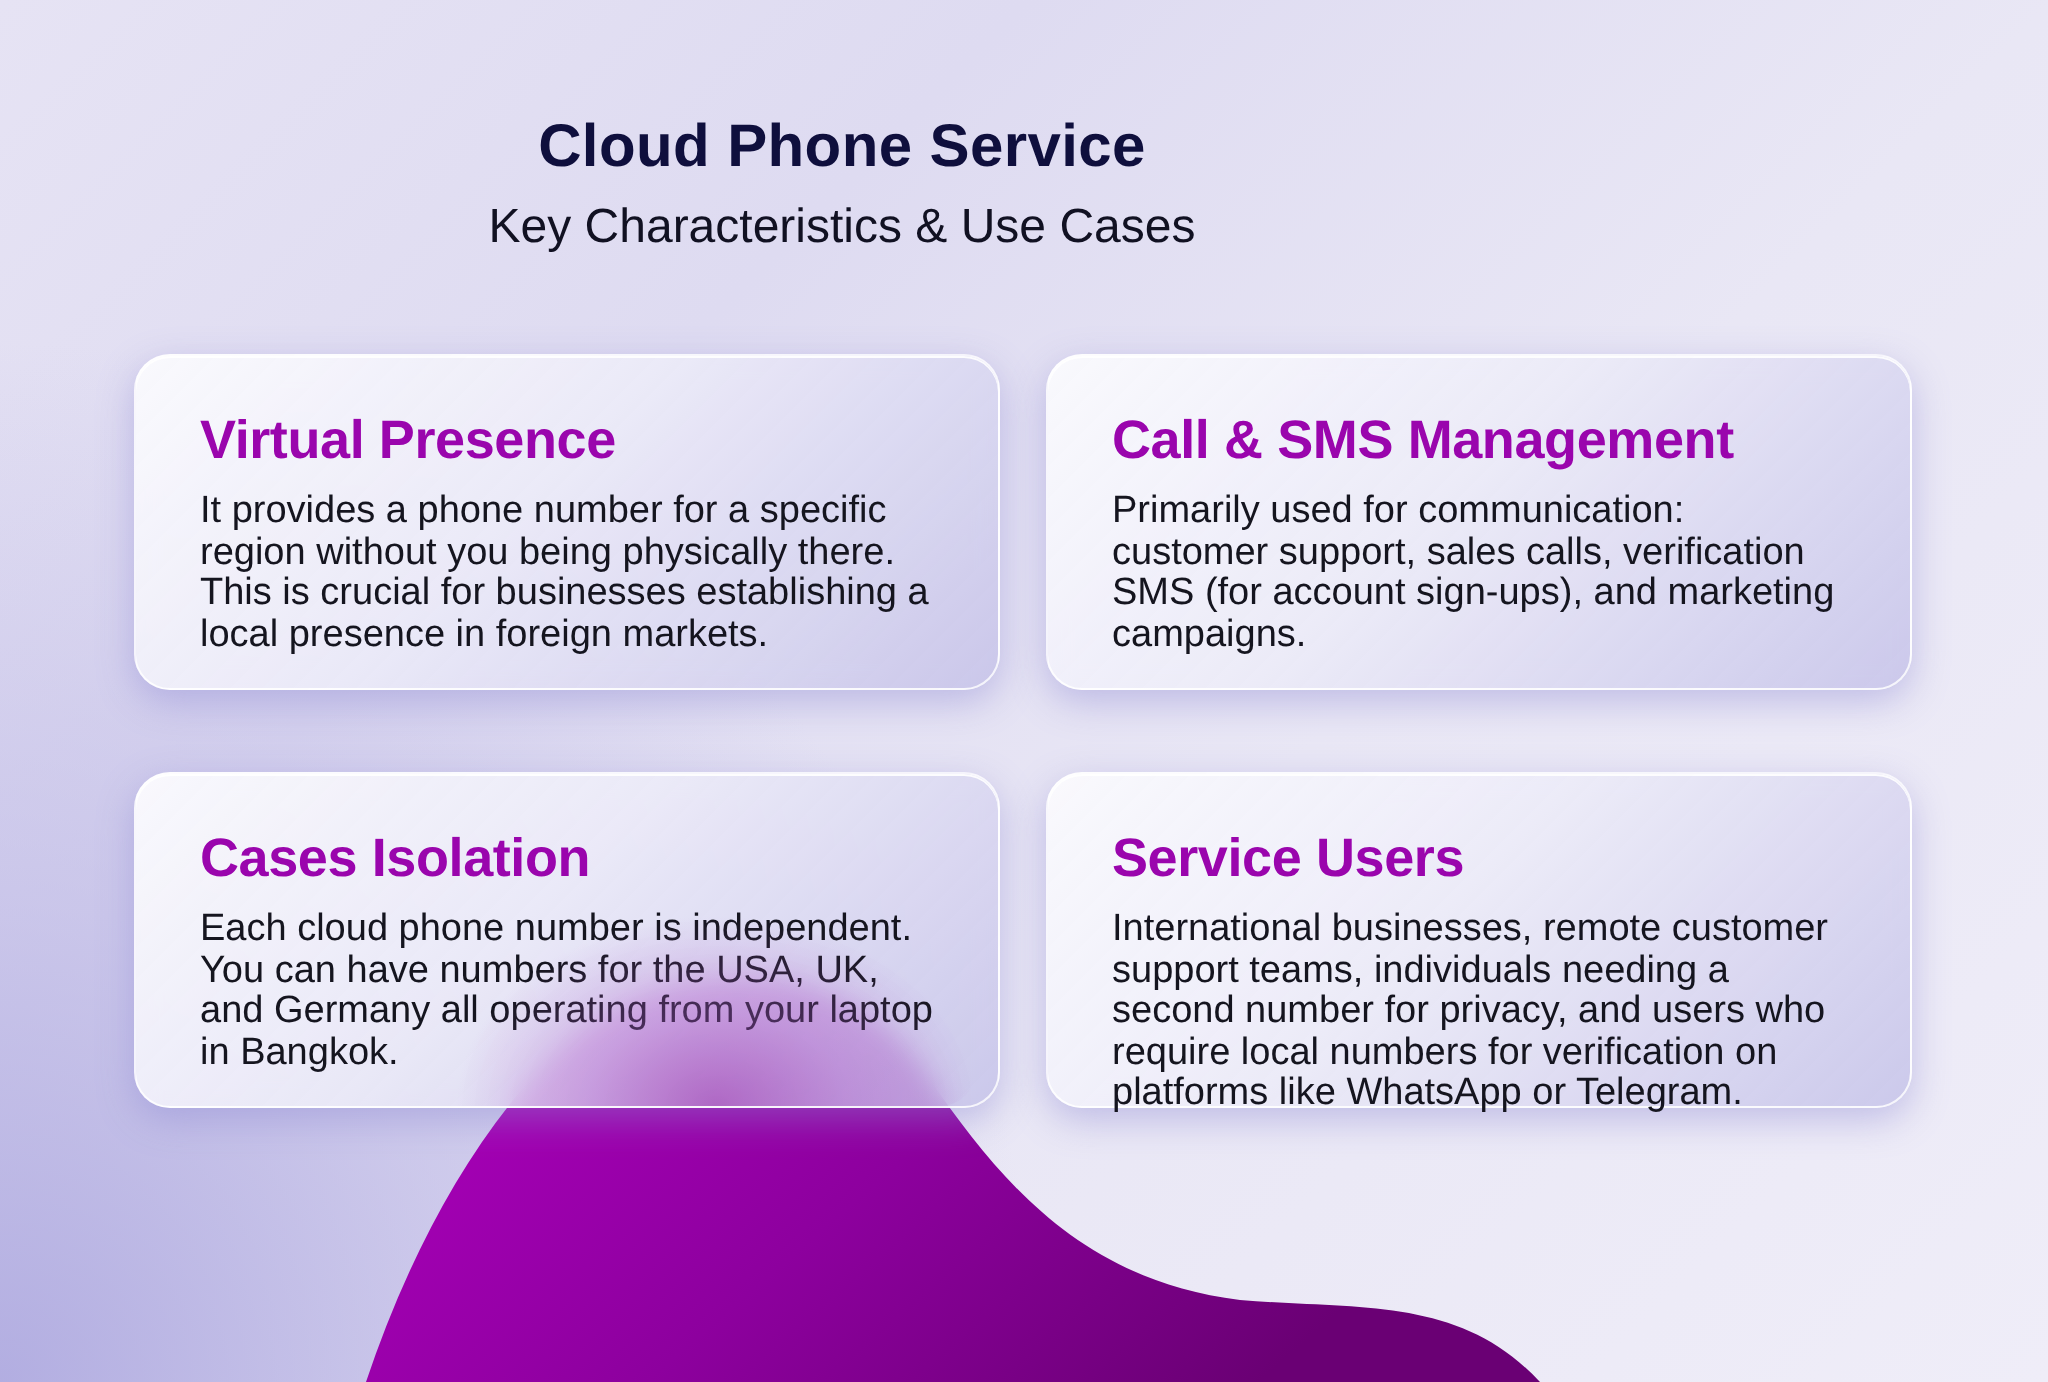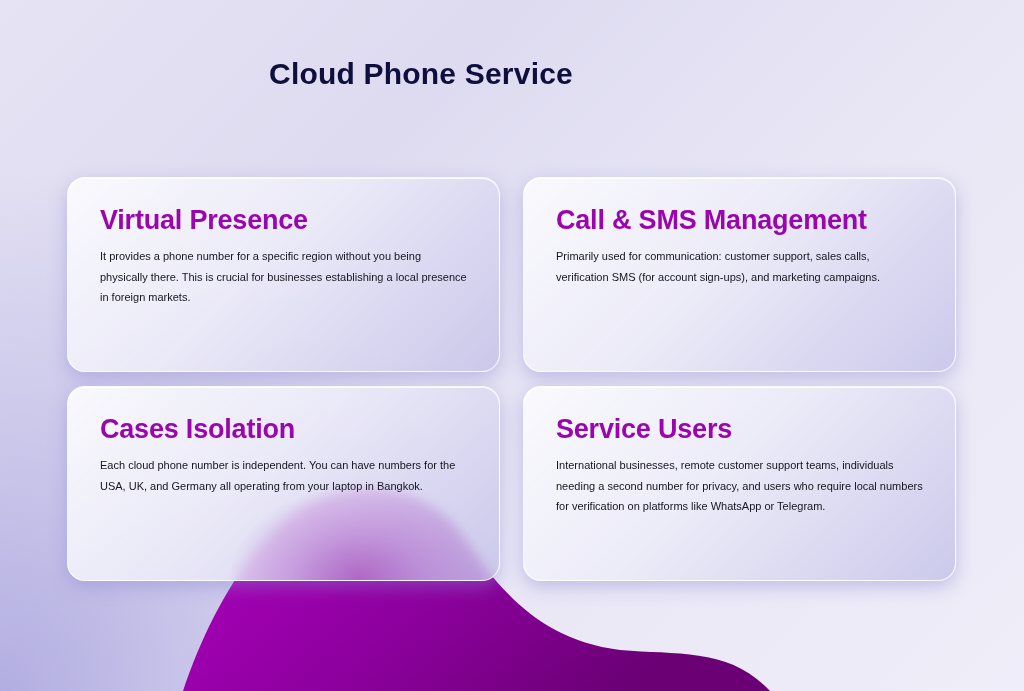--- a/index.html
+++ b/index.html
@@ -18,34 +18,34 @@
       pointer-events:none;
     }
     .header { position:absolute; left:0; top:52px; width:842px; text-align:center; }
     .title {
       font-size:30px; font-weight:bold; color:#0f0f3d; letter-spacing:0.2px; line-height:44px;
     }
     .subtitle {
       font-size:24px; color:#111122; line-height:36px; margin-top:0px;
     }
     .card {
-      position:absolute; width:433px; height:195px; box-sizing:border-box;
+      position:absolute; width:433px; height:168px; box-sizing:border-box;
       border-radius:18px;
       background: linear-gradient(135deg, rgba(250,250,253,0.97) 0%, rgba(236,235,248,0.9) 45%, rgba(196,193,232,0.82) 100%);
       border:1px solid rgba(255,255,255,0.8);
       box-shadow: 0 6px 18px rgba(140,135,210,0.45), inset 0 1px 0 rgba(255,255,255,0.9);
       padding:24px 32px 0 32px;
       backdrop-filter: blur(6px);
     }
     .card-title {
       font-size:27px; font-weight:bold; color:#9a05ad; line-height:36px; margin:0 0 8px 0;
       letter-spacing:-0.2px;
     }
     .card-body {
-      font-size:11px; color:#15151f; line-height:20.5px; margin:0;
+      font-size:19px; color:#15151f; line-height:20.5px; margin:0;
     }
     #c1 { left:67px; top:177px; }
     #c2 { left:523px; top:177px; }
     #c3 { left:67px; top:386px; }
     #c4 { left:523px; top:386px; }
     #c3 .glow {
       position:absolute; left:160px; bottom:0; width:260px; height:110px;
       background: radial-gradient(ellipse 130px 95px at 130px 110px, rgba(150,40,170,0.55) 0%, rgba(170,90,200,0.35) 50%, rgba(200,180,230,0) 100%);
       border-radius:0 0 18px 0; pointer-events:none;
     }
@@ -61,20 +61,21 @@
       <stop offset="0" stop-color="#b000c0"></stop>
       <stop offset="0.55" stop-color="#8d009e"></stop>
       <stop offset="1" stop-color="#6a0074"></stop>
     </linearGradient>
   </defs>
   <path d="M183 691 C 205 625, 240 560, 285 520 C 330 480, 420 470, 465 540 C 500 590, 540 640, 620 650 C 680 655, 730 648, 770 691 Z" fill="url(#blobGrad)"></path>
 </svg>
 
 <div class="header">
   <div class="title">Cloud Phone Service</div>
+  <div class="subtitle">Key Characteristics &amp; Use Cases</div>
 </div>
 
 <div class="card" id="c1">
   <h2 class="card-title">Virtual Presence</h2>
   <p class="card-body">It provides a phone number for a specific region without you being physically there. This is crucial for businesses establishing a local presence in foreign markets.</p>
 </div>
 
 <div class="card" id="c2">
   <h2 class="card-title">Call &amp; SMS Management</h2>
   <p class="card-body">Primarily used for communication: customer support, sales calls, verification SMS (for account sign-ups), and marketing campaigns.</p>

